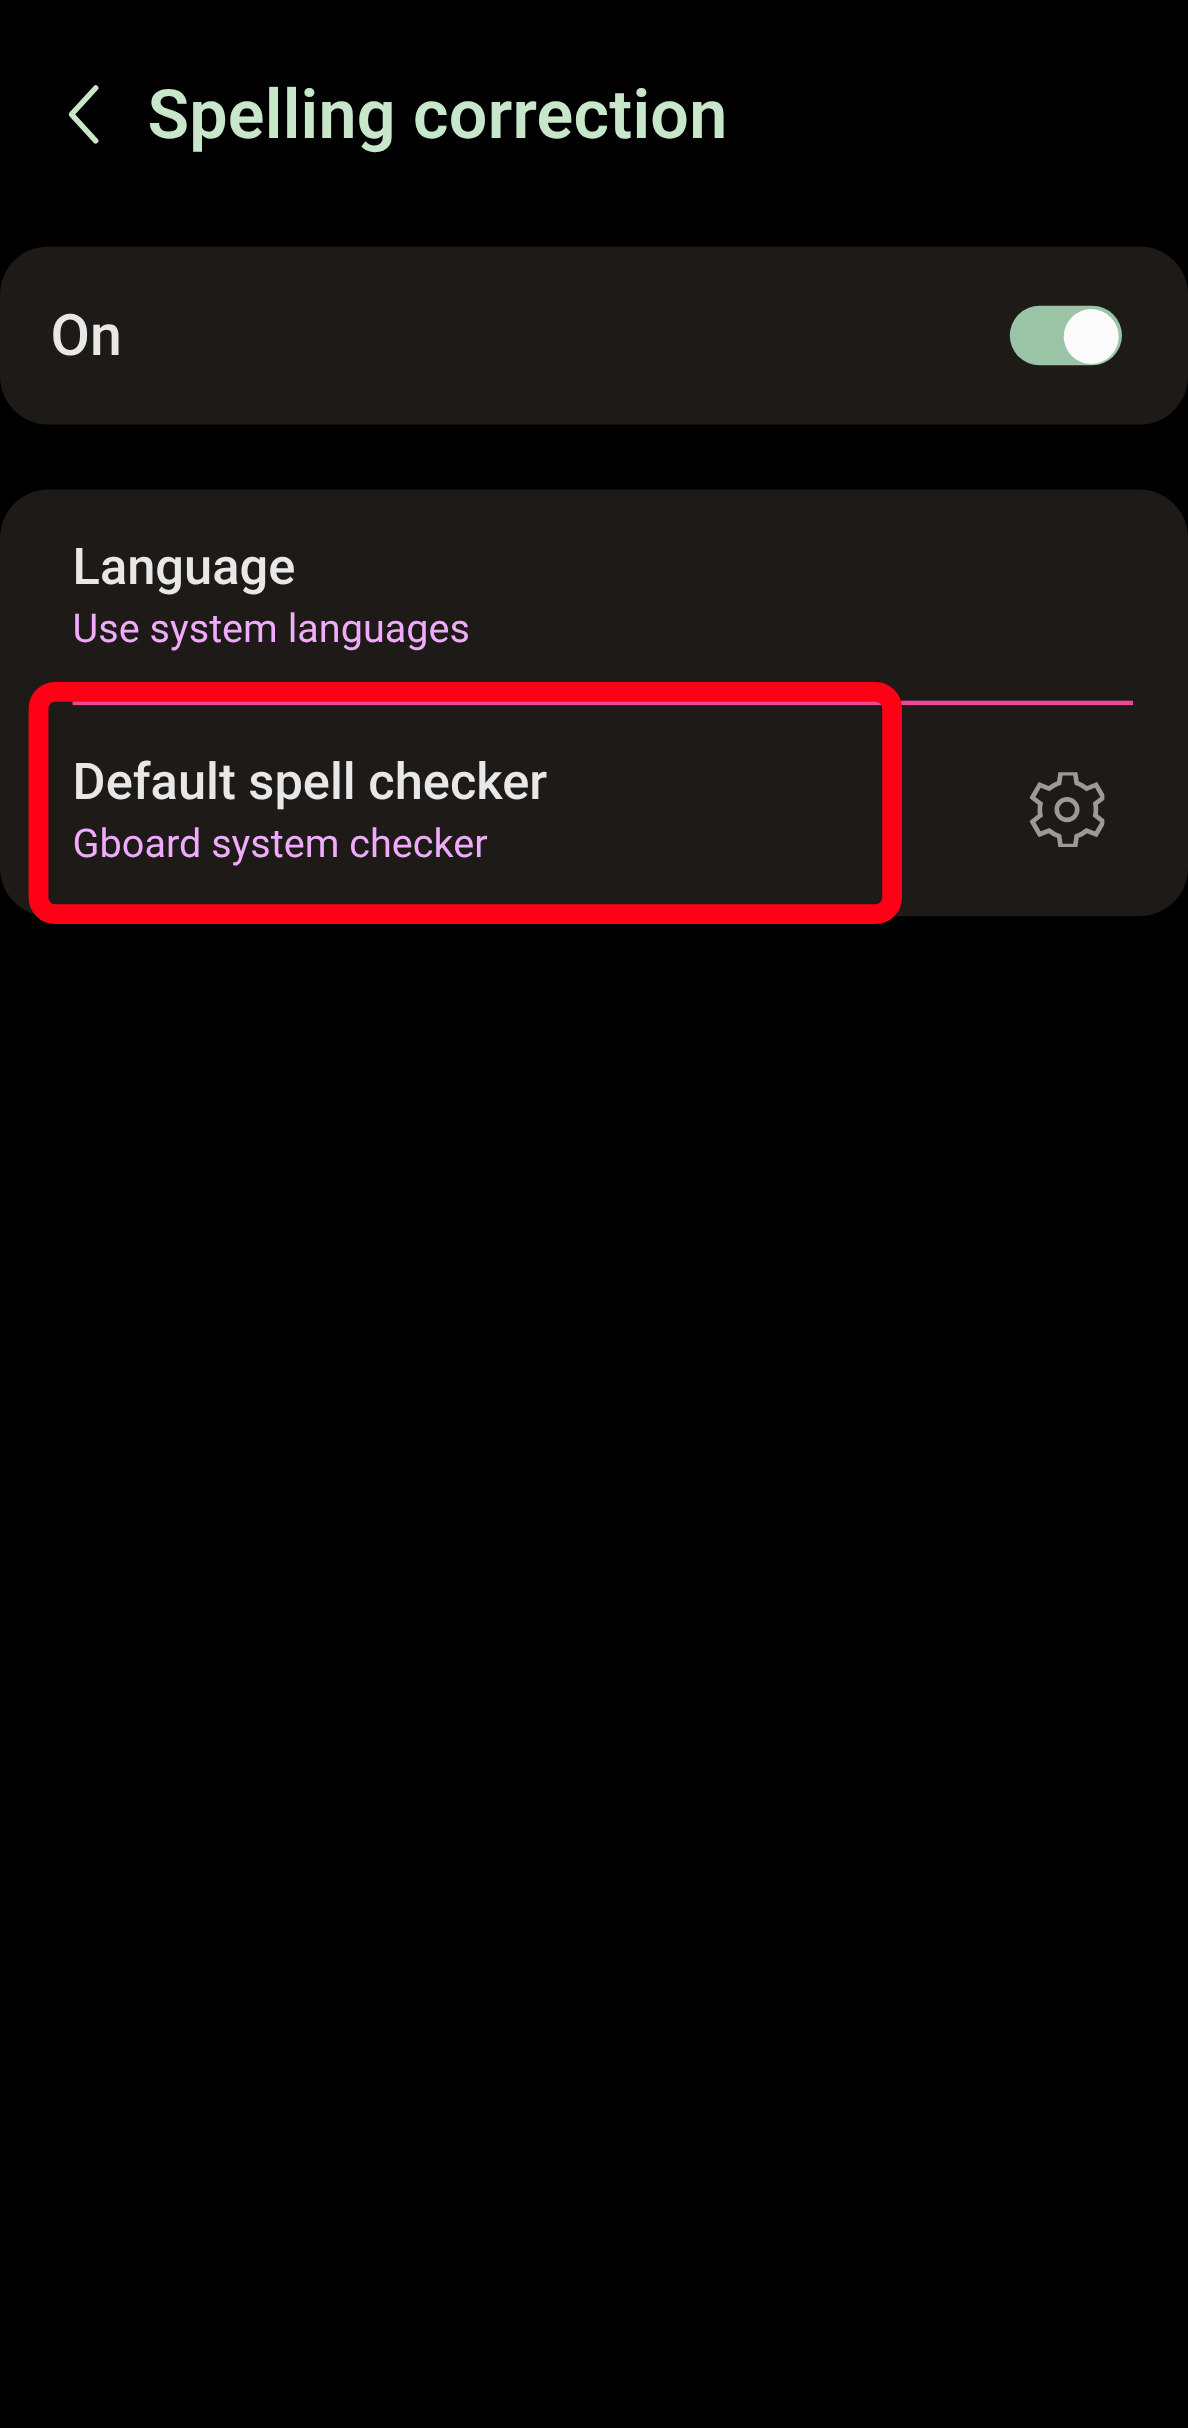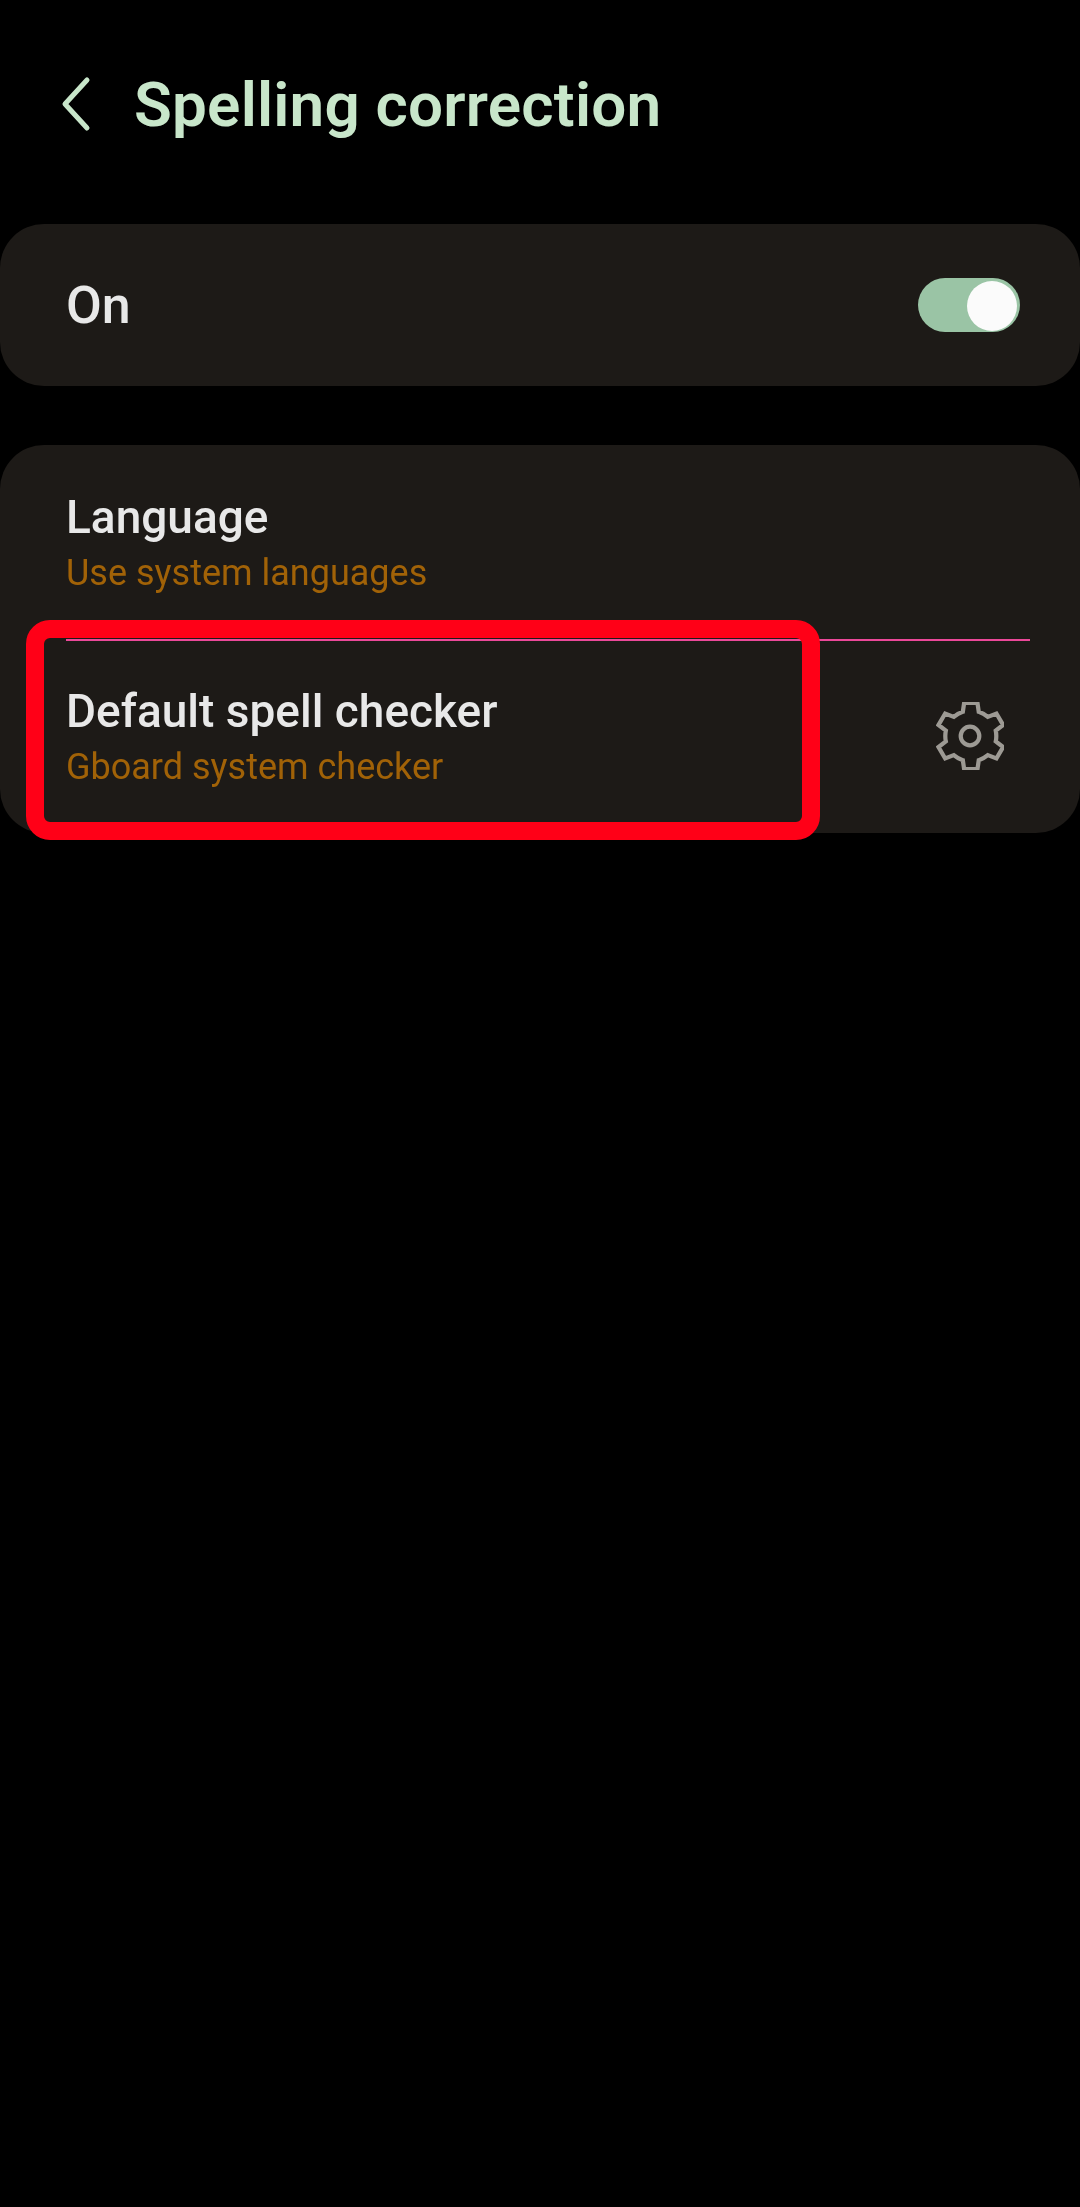--- a/index.html
+++ b/index.html
@@ -9,32 +9,32 @@
     
     .hdr { position:absolute; left:0; top:54px; width:1080px; height:100px; display:flex; align-items:center; }
     .back-btn { width:110px; height:100px; display:flex; align-items:center; justify-content:center; margin-left:20px; }
     .back-btn svg { width:36px; height:56px; }
     .hdr-title { color:#c8e6ca; font-size:62px; font-weight:600; margin-left:4px; letter-spacing:0.2px; }
 
     
     .card { position:absolute; left:0; width:1080px; background:#1d1a17; border-radius:44px; overflow:hidden; }
 
     
-    .card-toggle { top:224px; height:162px; display:flex; align-items:center; padding:0 60px 0 66px; }
+    .card-toggle { top:224px; height:162px; display:flex; align-items:center; padding:0 60px 0 46px; }
     .toggle-label { color:#e8e8e8; font-size:52px; font-weight:500; flex:1; }
     .toggle { width:102px; height:54px; background:#9ac4a5; border-radius:27px; position:relative; }
     .toggle:before { content:""; position:absolute; top:3px; right:3px; width:50px; height:50px; border-radius:25px; background:#fbfbfb; }
 
     
     .card-list { top:445px; height:388px; padding:0; }
     .row { display:flex; align-items:center; padding-left:66px; }
-    .row-lang { height:196px; border-bottom:2px solid #ec4899; width:964px; margin-left:66px; padding-left:0; }
+    .row-lang { height:196px; border-bottom:4px solid #ec4899; width:964px; margin-left:66px; padding-left:0; }
     .row-lang .col { flex:1; }
     .row-title { color:#e8e8e8; font-size:46px; font-weight:500; }
-    .row-sub { color:#a16207; font-size:36px; margin-top:8px; }
+    .row-sub { color:#f0abfc; font-size:36px; margin-top:8px; }
     .row-def { height:190px; align-items:center; }
     .row-def .col { flex:1; padding-right:40px; }
     .gear-btn { width:220px; display:flex; justify-content:center; align-items:center; height:190px; }
     .gear-btn svg { width:68px; height:68px; }
     .gear-btn svg path { fill:none; stroke:#9d9a94; stroke-width:32; }
     .gear-btn svg circle { fill:none; stroke:#9d9a94; stroke-width:32; }
 
     
     .hl { position:absolute; left:26px; top:620px; width:794px; height:220px; border:18px solid #ff0017; border-radius:24px; pointer-events:none; }
   </style>

